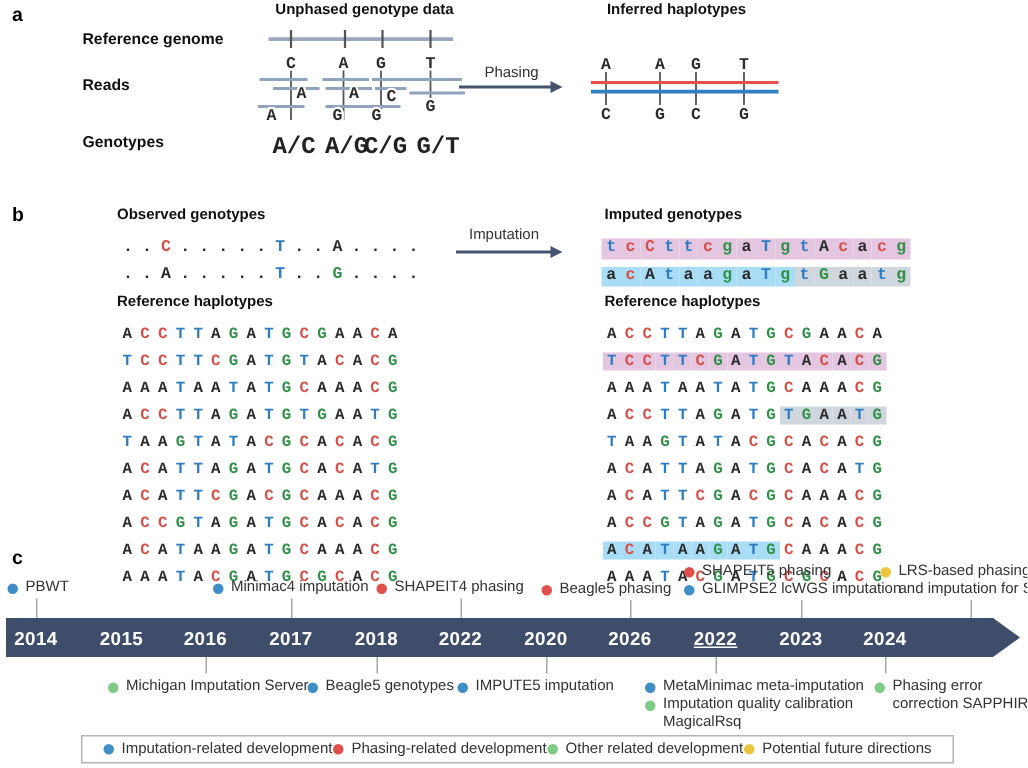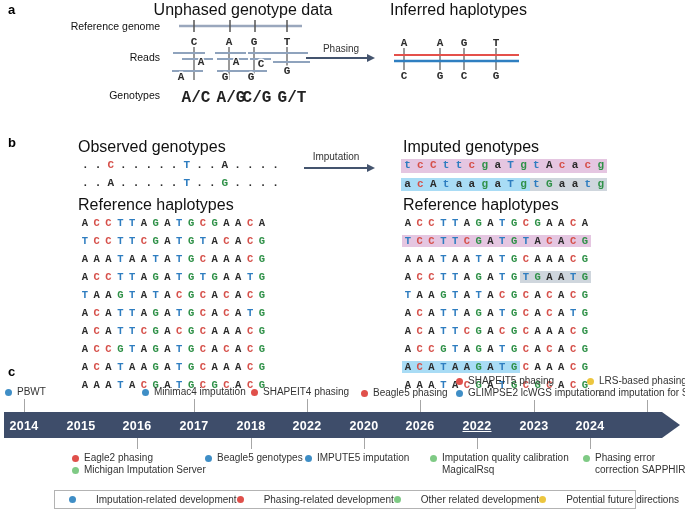--- a/index.html
+++ b/index.html
@@ -1,20 +1,20 @@
 <!DOCTYPE html>
 <html><head>
 <meta charset="utf-8">
 <style>
   html,body{margin:0;padding:0;background:#fff}
   #fig{position:relative;width:685px;height:512px;background:#fff;font-family:"Liberation Sans",sans-serif;color:#222;overflow:hidden}
   .abs{position:absolute}
   .panel-label{font-weight:700;font-size:13px;color:#000}
-  .fig-title{font-weight:400;font-size:16px;color:#111;white-space:nowrap}
-  .side-label{font-weight:400;font-size:10.5px;color:#111;text-align:right;white-space:nowrap}
+  .fig-title{font-weight:700;font-size:10px;color:#111;white-space:nowrap}
+  .side-label{font-weight:700;font-size:10.5px;color:#111;white-space:nowrap}
   .mono{font-family:"Liberation Mono",monospace;font-weight:700}
   .geno{font-size:16px;color:#222;text-align:center}
   .harrow{position:absolute;height:2px;background:#44546e}
   .harrow:after{content:"";position:absolute;right:-7px;top:-3.5px;border-top:4.5px solid transparent;border-bottom:4.5px solid transparent;border-left:8px solid #44546e}
   .arrow-label{position:absolute;font-size:10px;color:#333;text-align:center;white-space:nowrap}
   .seq{white-space:nowrap}
   .seq .seq-row{white-space:nowrap}
   .cell{display:inline-block;text-align:center;font-family:"Liberation Mono",monospace;font-weight:700}
   .seq-ref .cell{width:11.8px;height:12.15px;line-height:12.15px;font-size:10.5px}
   .seq-obs .cell{width:12.7px;height:13px;line-height:13px;font-size:11px}
@@ -32,21 +32,21 @@
   .year{position:absolute;top:419px;width:54px;text-align:center;color:#fff;font-weight:700;font-size:12.5px;letter-spacing:.3px}
   .conn{position:absolute;width:1px;background:#a6a6a6}
   .evt{position:absolute}
   .evt-item{display:flex;gap:5px;font-size:10px;line-height:12px;color:#333;white-space:nowrap}
   .dot{width:7px;height:7px;border-radius:50%;flex:none;margin-top:2.5px}
   [data-color="blue"]{background:#3f8ec6}
   [data-color="red"]{background:#e0504b}
   [data-color="green"]{background:#7fca85}
   [data-color="yellow"]{background:#ecc63f}
   #legend{position:absolute;left:54px;top:490px;width:582px;height:19px;border:1px solid #b3b3b3;display:flex;align-items:center;justify-content:space-between;padding:0 14px;box-sizing:border-box;background:#fff}
-  .legend-item{display:flex;align-items:center;gap:20px;font-size:10px;color:#333;white-space:nowrap}
+  .legend-item{display:flex;align-items:center;gap:5px;font-size:10px;color:#333;white-space:nowrap}
   .legend-item .dot{margin-top:0}
 </style>
 </head>
 <body>
 
 <div id="fig">
 
   <div class="abs panel-label" style="left:8px;top:2px">a</div>
   <div class="abs fig-title" style="left:152px;top:1px;width:182px;text-align:center">Unphased genotype data</div>
   <div class="abs fig-title" style="left:390px;top:1px;width:122px;text-align:center">Inferred haplotypes</div>
@@ -258,26 +258,20 @@
         <span class="dot" data-color="yellow"></span>
         <div>
           <div>LRS-based phasing</div>
           <div>and imputation for SVs</div>
         </div>
       </div>
     </div>
     <div class="conn" style="left: 647px; top: 400px; height: 12px;"></div>
     <div class="evt" style="left: 72px; top: 452px;">
       <div class="evt-item">
-        <span class="dot" data-color="red"></span>
-        <div>
-          <div>Eagle2 phasing</div>
-        </div>
-      </div>
-      <div class="evt-item">
         <span class="dot" data-color="green"></span>
         <div>
           <div>Michigan Imputation Server</div>
         </div>
       </div>
     </div>
     <div class="conn" style="left: 137px; top: 438px; height: 11px;"></div>
     <div class="evt" style="left: 205px; top: 452px;">
       <div class="evt-item">
         <span class="dot" data-color="blue"></span>
@@ -291,20 +285,26 @@
       <div class="evt-item">
         <span class="dot" data-color="blue"></span>
         <div>
           <div>IMPUTE5 imputation</div>
         </div>
       </div>
     </div>
     <div class="conn" style="left: 364px; top: 438px; height: 11px;"></div>
     <div class="evt" style="left: 430px; top: 452px;">
       <div class="evt-item">
+        <span class="dot" data-color="blue"></span>
+        <div>
+          <div>MetaMinimac meta-imputation</div>
+        </div>
+      </div>
+      <div class="evt-item">
         <span class="dot" data-color="green"></span>
         <div>
           <div>Imputation quality calibration</div>
           <div>MagicalRsq</div>
         </div>
       </div>
     </div>
     <div class="conn" style="left: 477px; top: 438px; height: 11px;"></div>
     <div class="evt" style="left: 583px; top: 452px;">
       <div class="evt-item">

